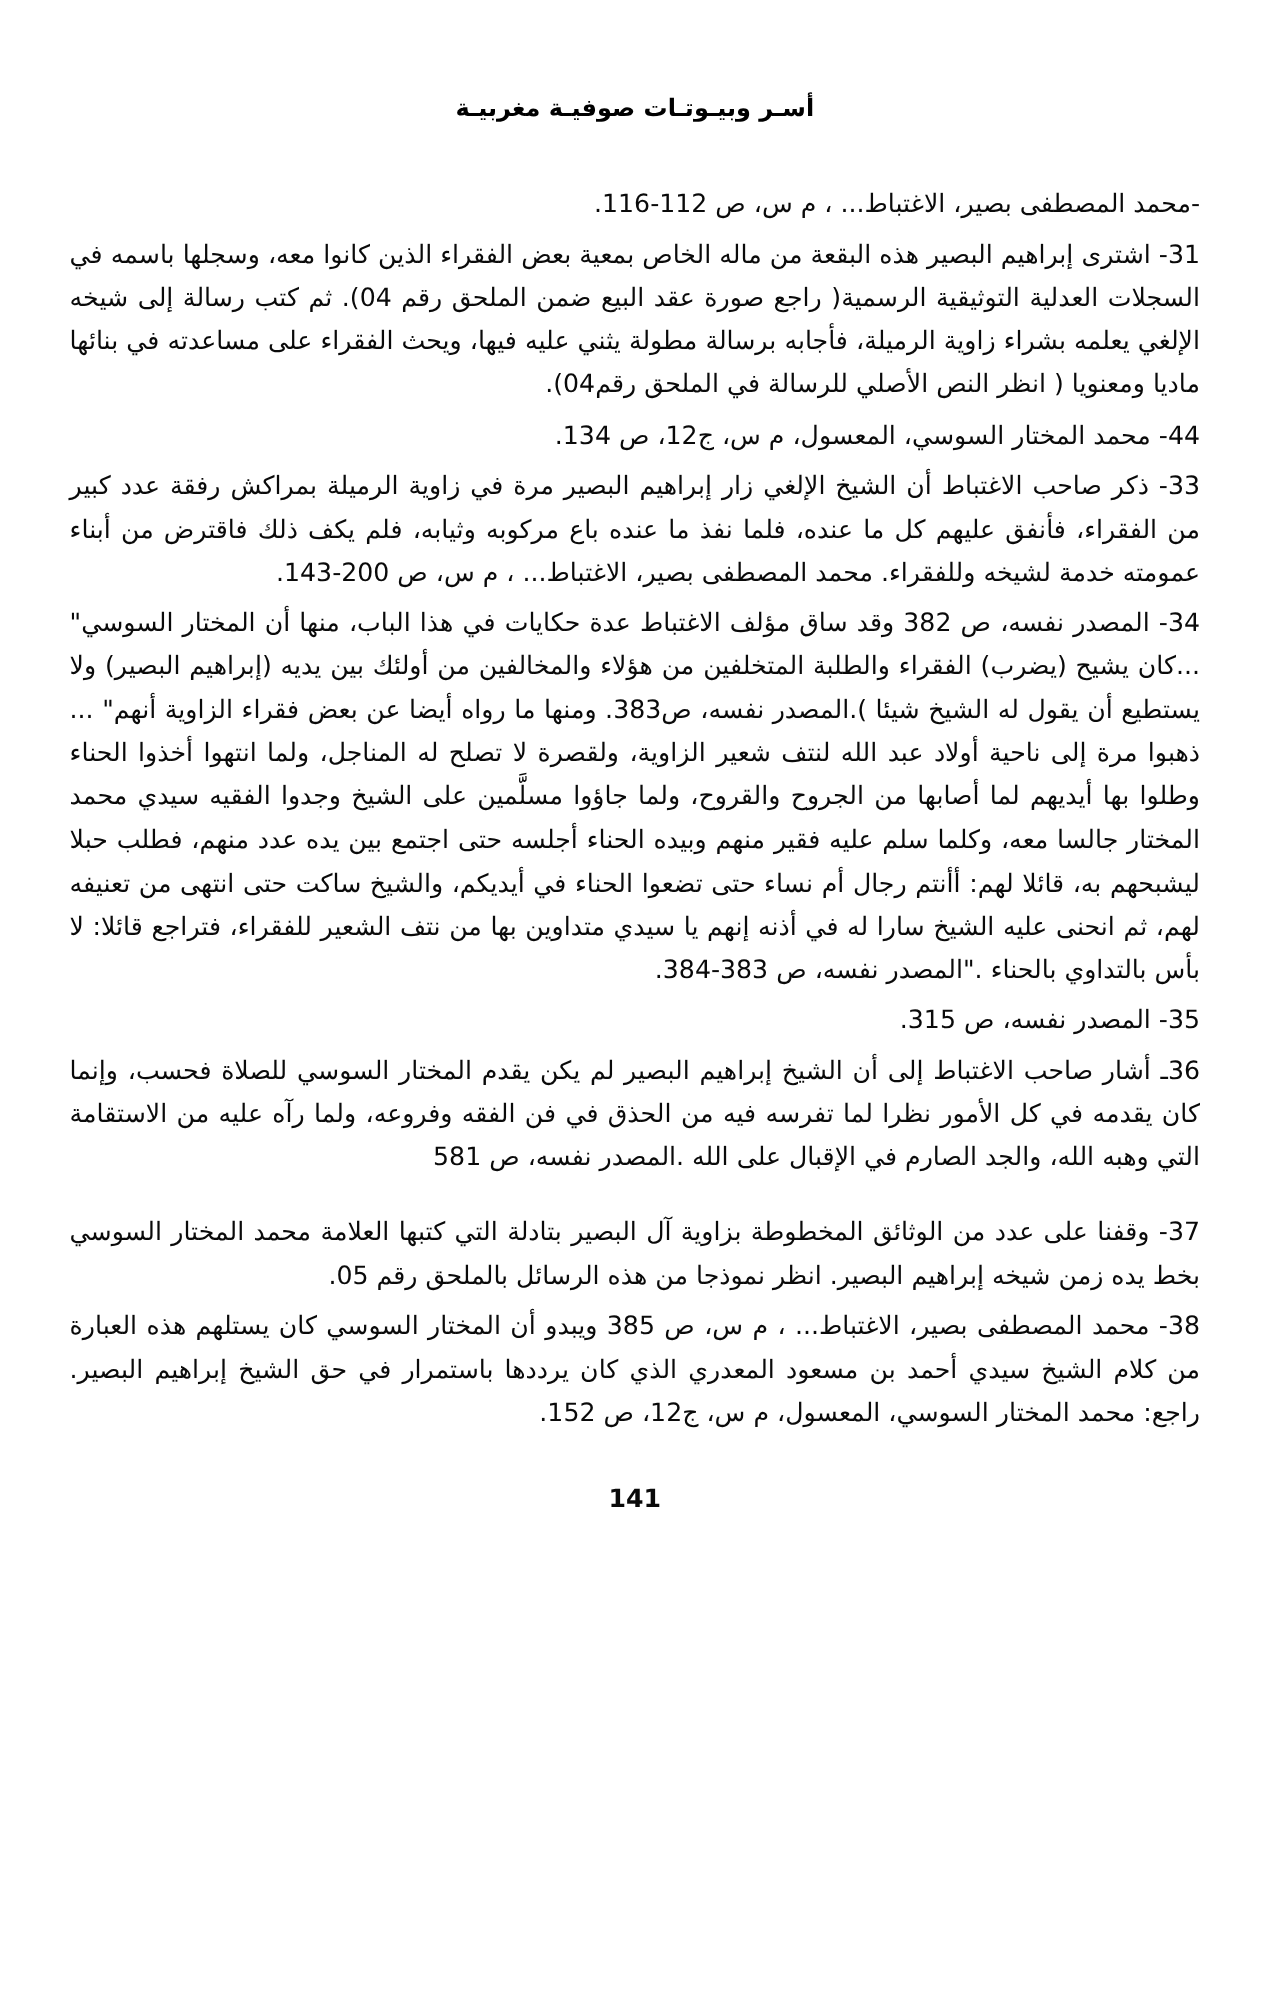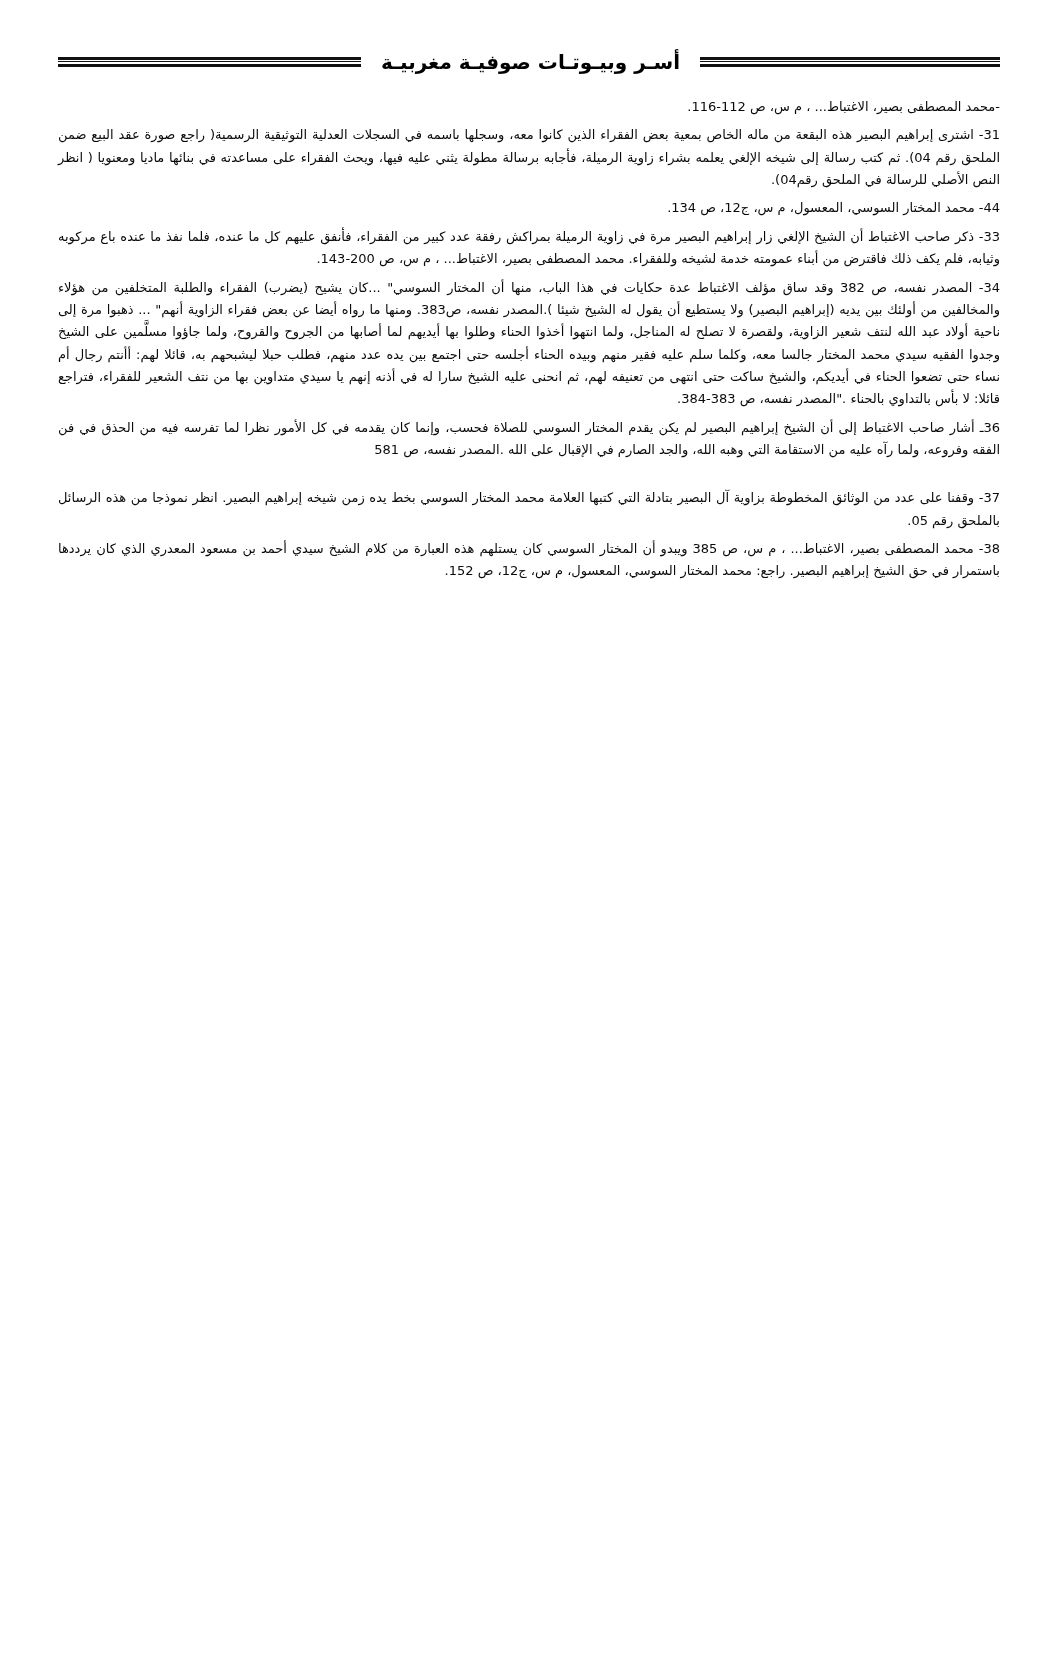--- a/index.html
+++ b/index.html
@@ -18,21 +18,21 @@
     width: 1058px;
     min-height: 1668px;
     box-sizing: border-box;
     padding: 40px 58px 30px 58px;
     position: relative;
   }
 
   
   .header {
     display: flex;
-    flex-direction: row;
+    flex-direction: column;
     align-items: center;
     gap: 14px;
     margin: 10px 0 22px 0;
     direction: rtl;
   }
   .header-title {
     font-family: "DejaVu Sans", sans-serif;
     font-size: 20px;
     font-weight: bold;
     letter-spacing: 2px;
@@ -63,21 +63,21 @@
     top: 6px;
     height: 1px;
     background: #111;
   }
   .rule-left { max-width: 300px; }
 
   
   .content {
     direction: rtl;
     text-align: justify;
-    font-size: 13px;
+    font-size: 21px;
     line-height: 1.72;
   }
   .note {
     margin: 0 0 6px 0;
     text-align: justify;
     text-justify: inter-word;
   }
   .spaced { margin-top: 26px; }
 
   
@@ -103,19 +103,21 @@
         <span class="mid"></span>
       </div>
   </div>
 
   <div class="content">
     <p class="note">-محمد المصطفى بصير، الاغتباط... ، م س، ص 112-116.</p>
     <p class="note">31- اشترى إبراهيم البصير هذه البقعة من ماله الخاص بمعية بعض الفقراء الذين كانوا معه، وسجلها باسمه في السجلات العدلية التوثيقية الرسمية( راجع صورة عقد البيع ضمن الملحق رقم 04). ثم كتب رسالة إلى شيخه الإلغي يعلمه بشراء زاوية الرميلة، فأجابه برسالة مطولة يثني عليه فيها، ويحث الفقراء على مساعدته في بنائها ماديا ومعنويا ( انظر النص الأصلي للرسالة في الملحق رقم04).</p>
     <p class="note">44- محمد المختار السوسي، المعسول، م س، ج12، ص 134.</p>
     <p class="note">33- ذكر صاحب الاغتباط أن الشيخ الإلغي زار إبراهيم البصير مرة في زاوية الرميلة بمراكش رفقة عدد كبير من الفقراء، فأنفق عليهم كل ما عنده، فلما نفذ ما عنده باع مركوبه وثيابه، فلم يكف ذلك فاقترض من أبناء عمومته خدمة لشيخه وللفقراء. محمد المصطفى بصير، الاغتباط... ، م س، ص 200-143.</p>
     <p class="note">34- المصدر نفسه، ص 382 وقد ساق مؤلف الاغتباط عدة حكايات في هذا الباب، منها أن المختار السوسي" ...كان يشيح (يضرب) الفقراء والطلبة المتخلفين من هؤلاء والمخالفين من أولئك بين يديه (إبراهيم البصير) ولا يستطيع أن يقول له الشيخ شيئا ).المصدر نفسه، ص383. ومنها ما رواه أيضا عن بعض فقراء الزاوية أنهم" ... ذهبوا مرة إلى ناحية أولاد عبد الله لنتف شعير الزاوية، ولقصرة لا تصلح له المناجل، ولما انتهوا أخذوا الحناء وطلوا بها أيديهم لما أصابها من الجروح والقروح، ولما جاؤوا مسلَّمين على الشيخ وجدوا الفقيه سيدي محمد المختار جالسا معه، وكلما سلم عليه فقير منهم وبيده الحناء أجلسه حتى اجتمع بين يده عدد منهم، فطلب حبلا ليشبحهم به، قائلا لهم: أأنتم رجال أم نساء حتى تضعوا الحناء في أيديكم، والشيخ ساكت حتى انتهى من تعنيفه لهم، ثم انحنى عليه الشيخ سارا له في أذنه إنهم يا سيدي متداوين بها من نتف الشعير للفقراء، فتراجع قائلا: لا بأس بالتداوي بالحناء ."المصدر نفسه، ص 383-384.</p>
+    <p class="note">35- المصدر نفسه، ص 315.</p>
     <p class="note">36ـ أشار صاحب الاغتباط إلى أن الشيخ إبراهيم البصير لم يكن يقدم المختار السوسي للصلاة فحسب، وإنما كان يقدمه في كل الأمور نظرا لما تفرسه فيه من الحذق في فن الفقه وفروعه، ولما رآه عليه من الاستقامة التي وهبه الله، والجد الصارم في الإقبال على الله .المصدر نفسه، ص 581</p>
     <p class="note spaced">37- وقفنا على عدد من الوثائق المخطوطة بزاوية آل البصير بتادلة التي كتبها العلامة محمد المختار السوسي بخط يده زمن شيخه إبراهيم البصير. انظر نموذجا من هذه الرسائل بالملحق رقم 05.</p>
     <p class="note">38- محمد المصطفى بصير، الاغتباط... ، م س، ص 385 ويبدو أن المختار السوسي كان يستلهم هذه العبارة من كلام الشيخ سيدي أحمد بن مسعود المعدري الذي كان يرددها باستمرار في حق الشيخ إبراهيم البصير. راجع: محمد المختار السوسي، المعسول، م س، ج12، ص 152.</p>
   </div>
 
+  <div class="footer">141</div>
 
 </div>
 
 </body></html>

